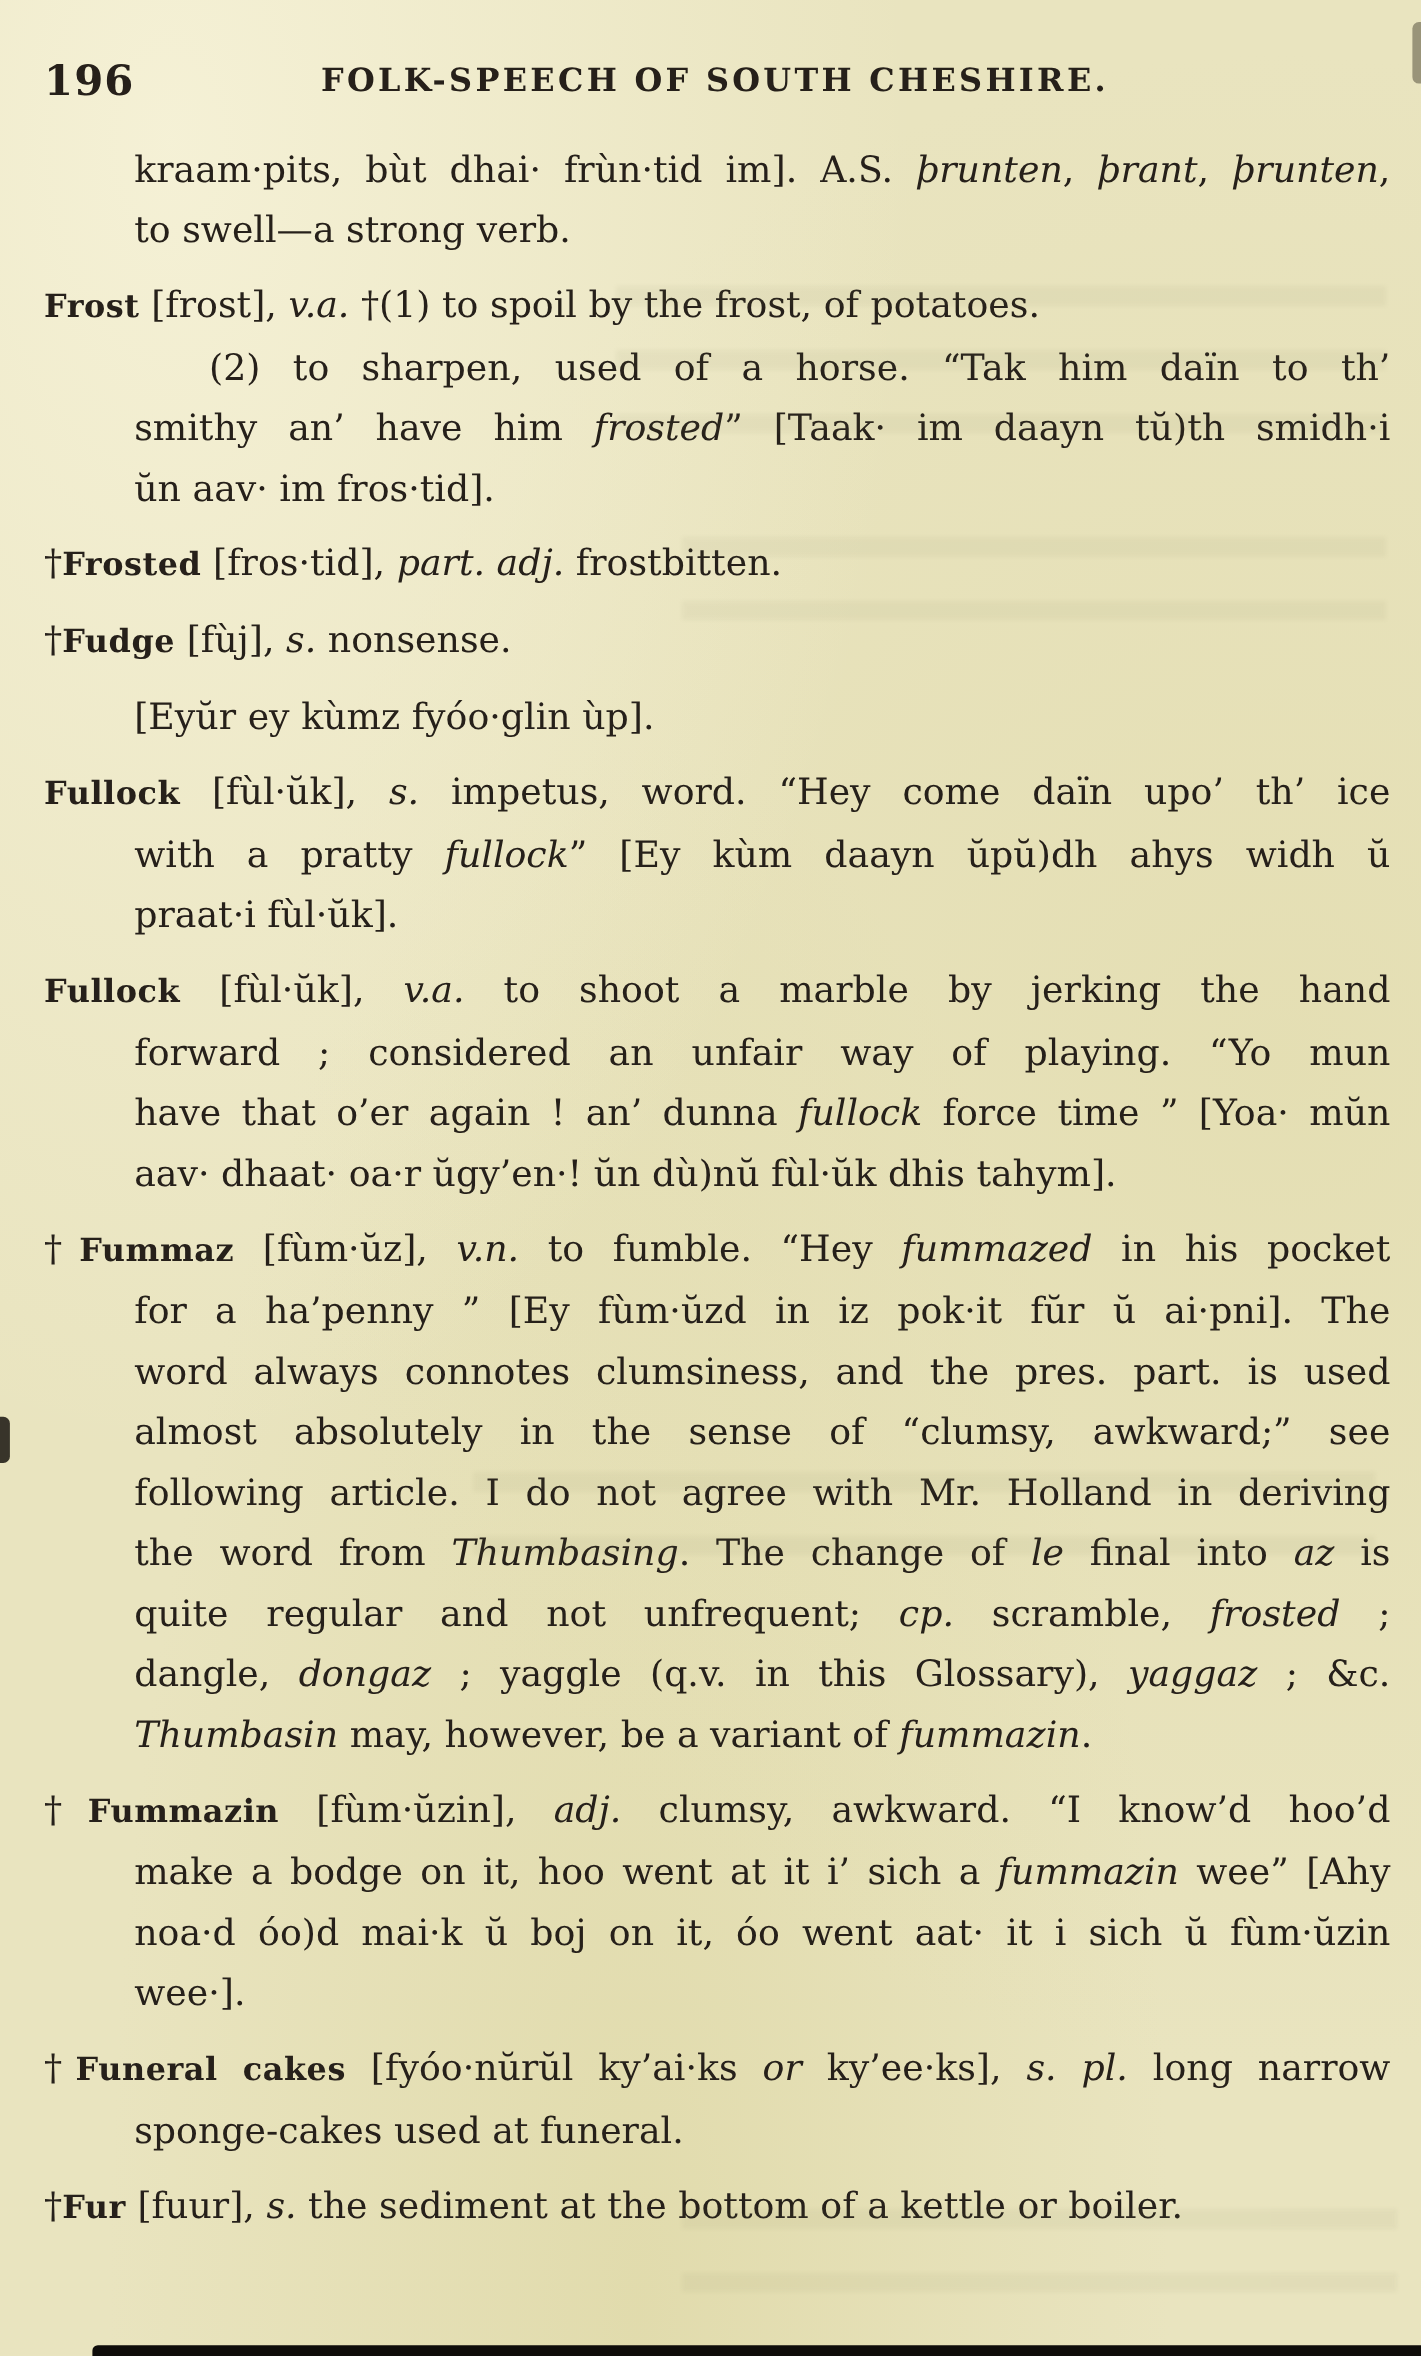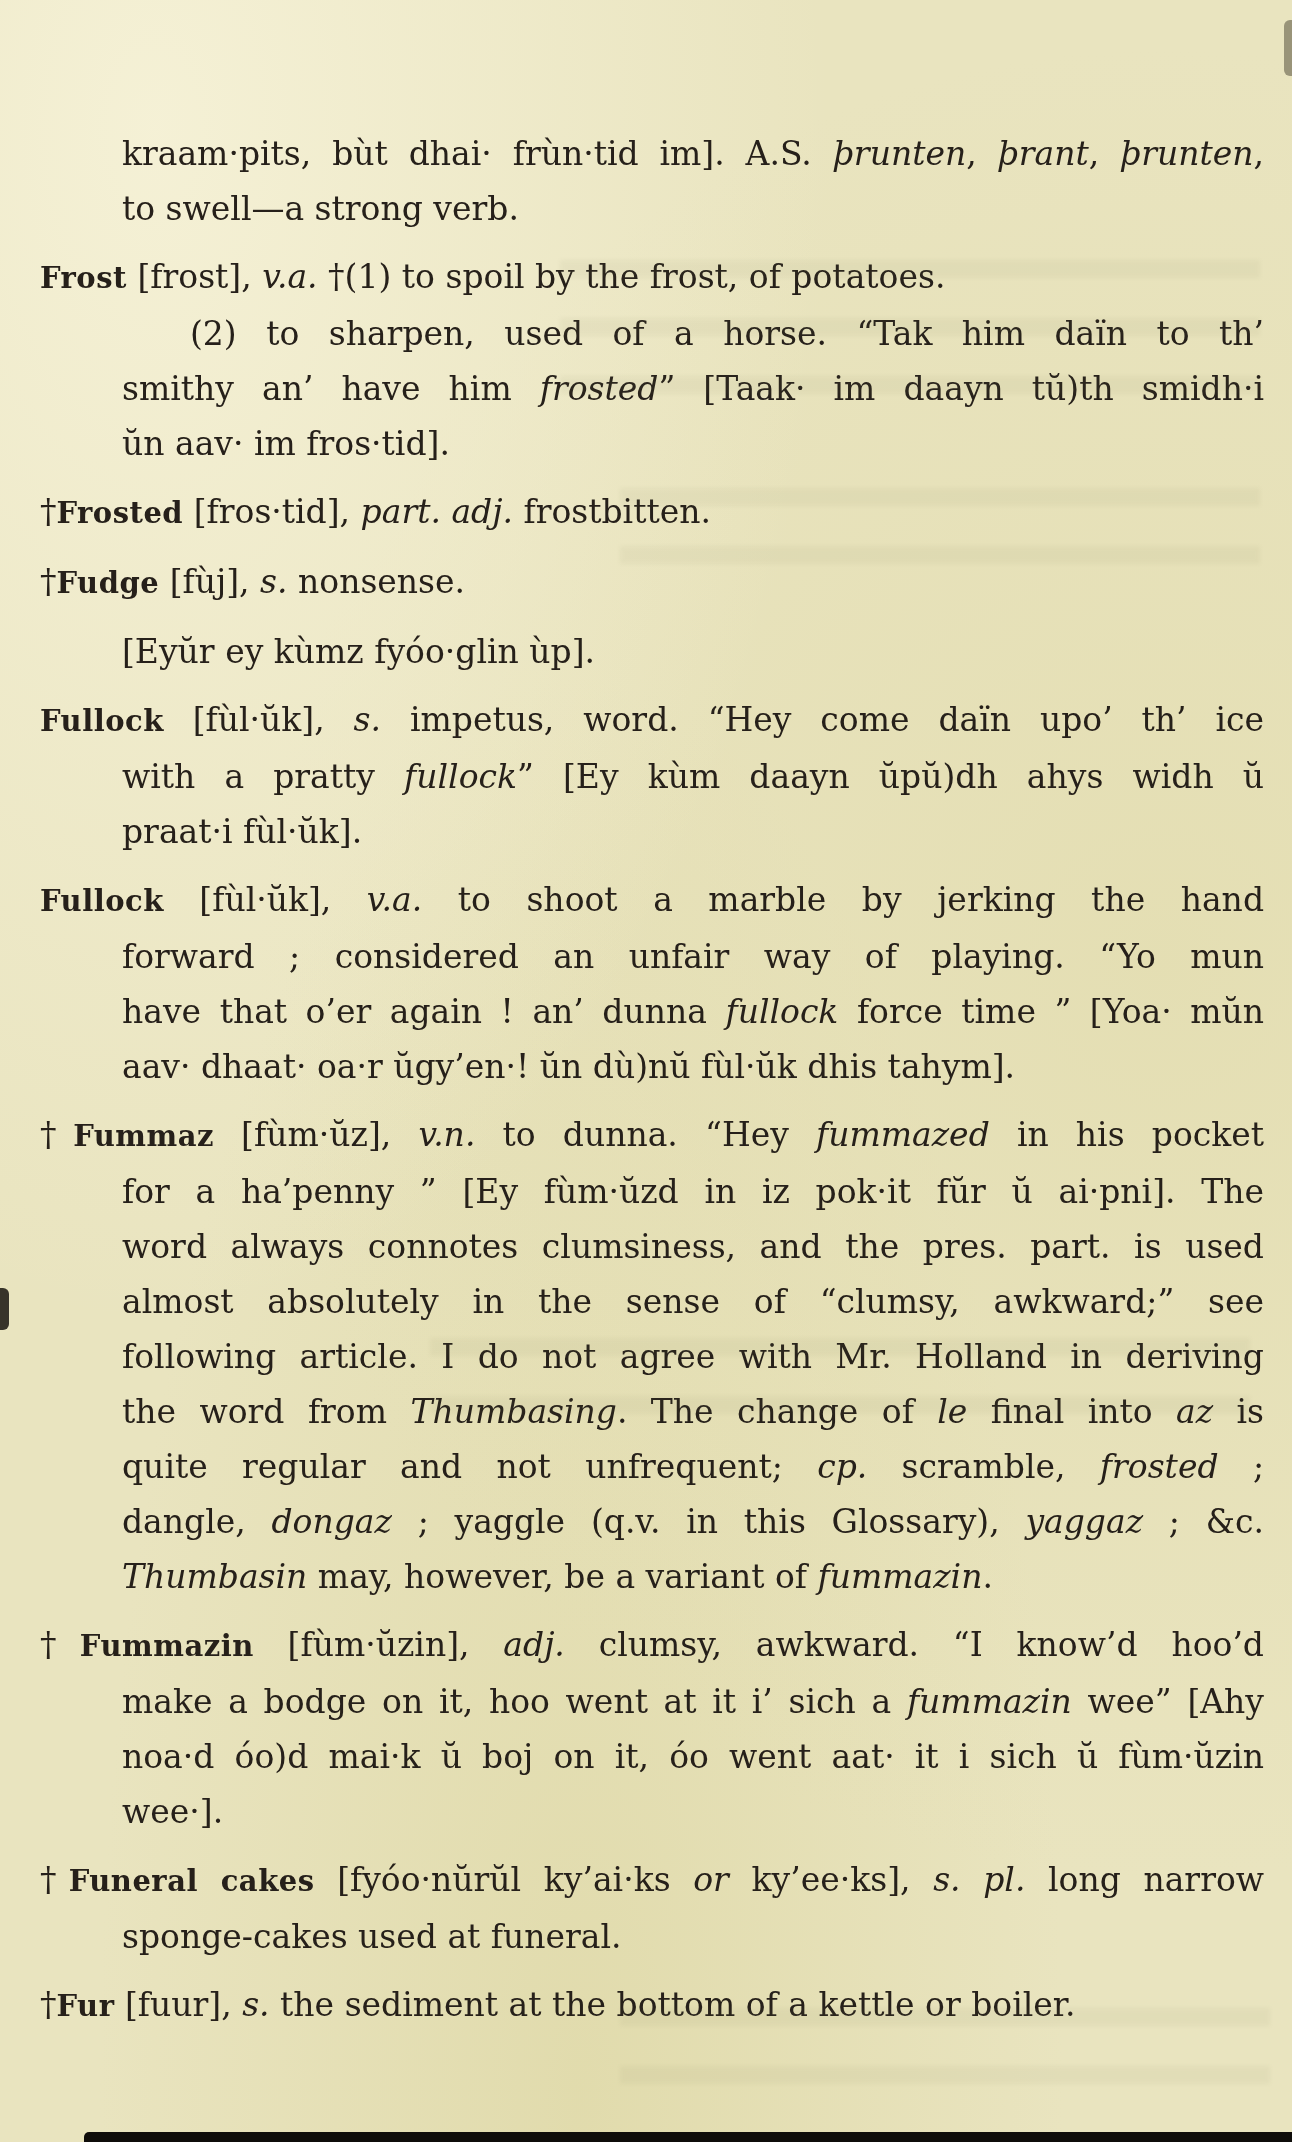--- a/index.html
+++ b/index.html
@@ -58,20 +58,24 @@
   }
   .g1 { left:560px; top:240px; width:700px; height:170px; }
   .g2 { left:620px; top:460px; width:640px; height:120px; }
   .g3 { left:430px; top:1320px; width:820px; height:110px; }
   .g4 { left:620px; top:1990px; width:650px; height:110px; }
 </style>
 </head>
 <body>
 
 <div class="page">
+  <header>
+    <span class="pageno">196</span>
+    <span class="running">FOLK-SPEECH OF SOUTH CHESHIRE.</span>
+  </header>
 
   <main id="text-block">
       <div class="entry">
         <div class="line ind1 j"><span class="seg-r">kraam·pits, bùt dhai· frùn·tid im]. A.S. </span><span class="seg-i">þrunten</span><span class="seg-r">, </span><span class="seg-i">þrant</span><span class="seg-r">, </span><span class="seg-i">þrunten</span><span class="seg-r">,</span></div>
         <div class="line ind1"><span class="seg-r">to swell—a strong verb.</span></div>
       </div>
       <div class="entry">
         <div class="line ind0"><span class="seg-b">Frost</span><span class="seg-r"> [frost], </span><span class="seg-i">v.a.</span><span class="seg-r"> †(1) to spoil by the frost, of potatoes.</span></div>
         <div class="line ind2 j"><span class="seg-r">(2) to sharpen, used of a horse. “Tak him daïn to th’</span></div>
         <div class="line ind1 j"><span class="seg-r">smithy an’ have him </span><span class="seg-i">frosted</span><span class="seg-r">” [Taak· im daayn tŭ)th smidh·i</span></div>
@@ -91,21 +95,21 @@
         <div class="line ind1 j"><span class="seg-r">with a pratty </span><span class="seg-i">fullock</span><span class="seg-r">” [Ey kùm daayn ŭpŭ)dh ahys widh ŭ</span></div>
         <div class="line ind1"><span class="seg-r">praat·i fùl·ŭk].</span></div>
       </div>
       <div class="entry">
         <div class="line ind0 j"><span class="seg-b">Fullock</span><span class="seg-r"> [fùl·ŭk], </span><span class="seg-i">v.a.</span><span class="seg-r"> to shoot a marble by jerking the hand</span></div>
         <div class="line ind1 j"><span class="seg-r">forward ; considered an unfair way of playing. “Yo mun</span></div>
         <div class="line ind1 j"><span class="seg-r">have that o’er again ! an’ dunna </span><span class="seg-i">fullock</span><span class="seg-r"> force time ” [Yoa· mŭn</span></div>
         <div class="line ind1"><span class="seg-r">aav· dhaat· oa·r ŭgy’en·! ŭn dù)nŭ fùl·ŭk dhis tahym].</span></div>
       </div>
       <div class="entry">
-        <div class="line ind0 j"><span class="seg-r">†</span><span class="seg-b">Fummaz</span><span class="seg-r"> [fùm·ŭz], </span><span class="seg-i">v.n.</span><span class="seg-r"> to dunna. “Hey </span><span class="seg-i">fummazed</span><span class="seg-r"> in his pocket</span></div>
+        <div class="line ind0 j"><span class="seg-r">†</span><span class="seg-b">Fummaz</span><span class="seg-r"> [fùm·ŭz], </span><span class="seg-i">v.n.</span><span class="seg-r"> to fumble. “Hey </span><span class="seg-i">fummazed</span><span class="seg-r"> in his pocket</span></div>
         <div class="line ind1 j"><span class="seg-r">for a ha’penny ” [Ey fùm·ŭzd in iz pok·it fŭr ŭ ai·pni]. The</span></div>
         <div class="line ind1 j"><span class="seg-r">word always connotes clumsiness, and the pres. part. is used</span></div>
         <div class="line ind1 j"><span class="seg-r">almost absolutely in the sense of “clumsy, awkward;” see</span></div>
         <div class="line ind1 j"><span class="seg-r">following article. I do not agree with Mr. Holland in deriving</span></div>
         <div class="line ind1 j"><span class="seg-r">the word from </span><span class="seg-i">Thumbasing</span><span class="seg-r">. The change of </span><span class="seg-i">le</span><span class="seg-r"> final into </span><span class="seg-i">az</span><span class="seg-r"> is</span></div>
         <div class="line ind1 j"><span class="seg-r">quite regular and not unfrequent; </span><span class="seg-i">cp.</span><span class="seg-r"> scramble, </span><span class="seg-i">frosted</span><span class="seg-r"> ;</span></div>
         <div class="line ind1 j"><span class="seg-r">dangle, </span><span class="seg-i">dongaz</span><span class="seg-r"> ; yaggle (q.v. in this Glossary), </span><span class="seg-i">yaggaz</span><span class="seg-r"> ; &amp;c.</span></div>
         <div class="line ind1"><span class="seg-i">Thumbasin</span><span class="seg-r"> may, however, be a variant of </span><span class="seg-i">fummazin</span><span class="seg-r">.</span></div>
       </div>
       <div class="entry">

